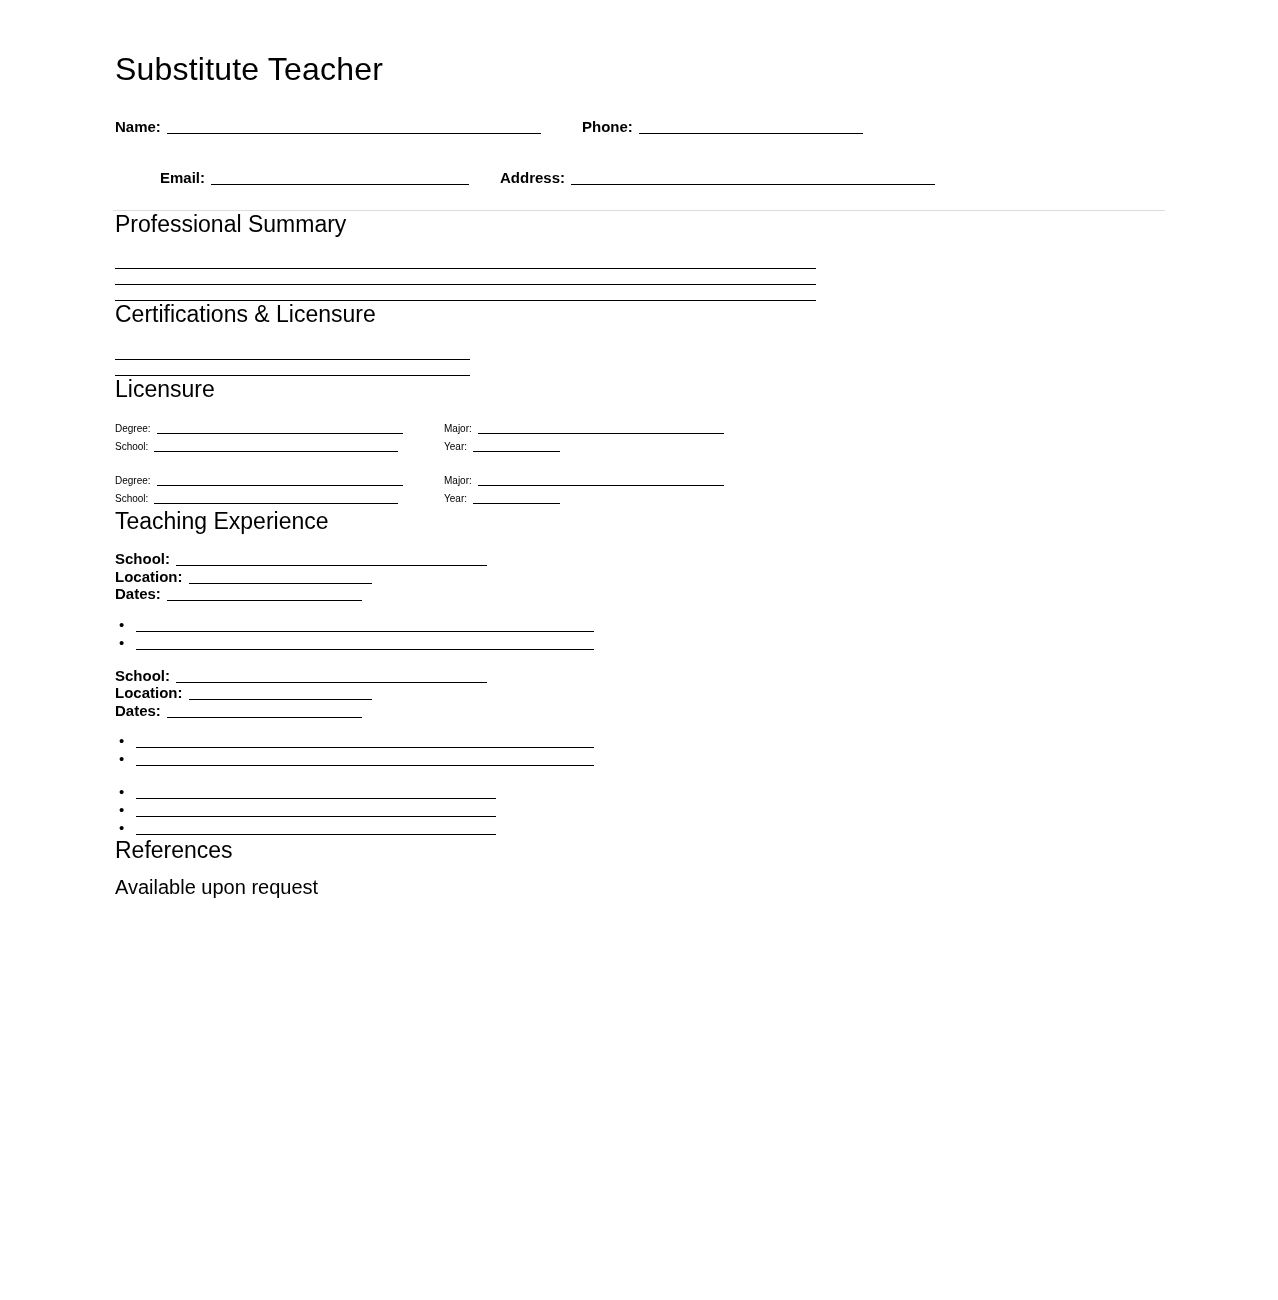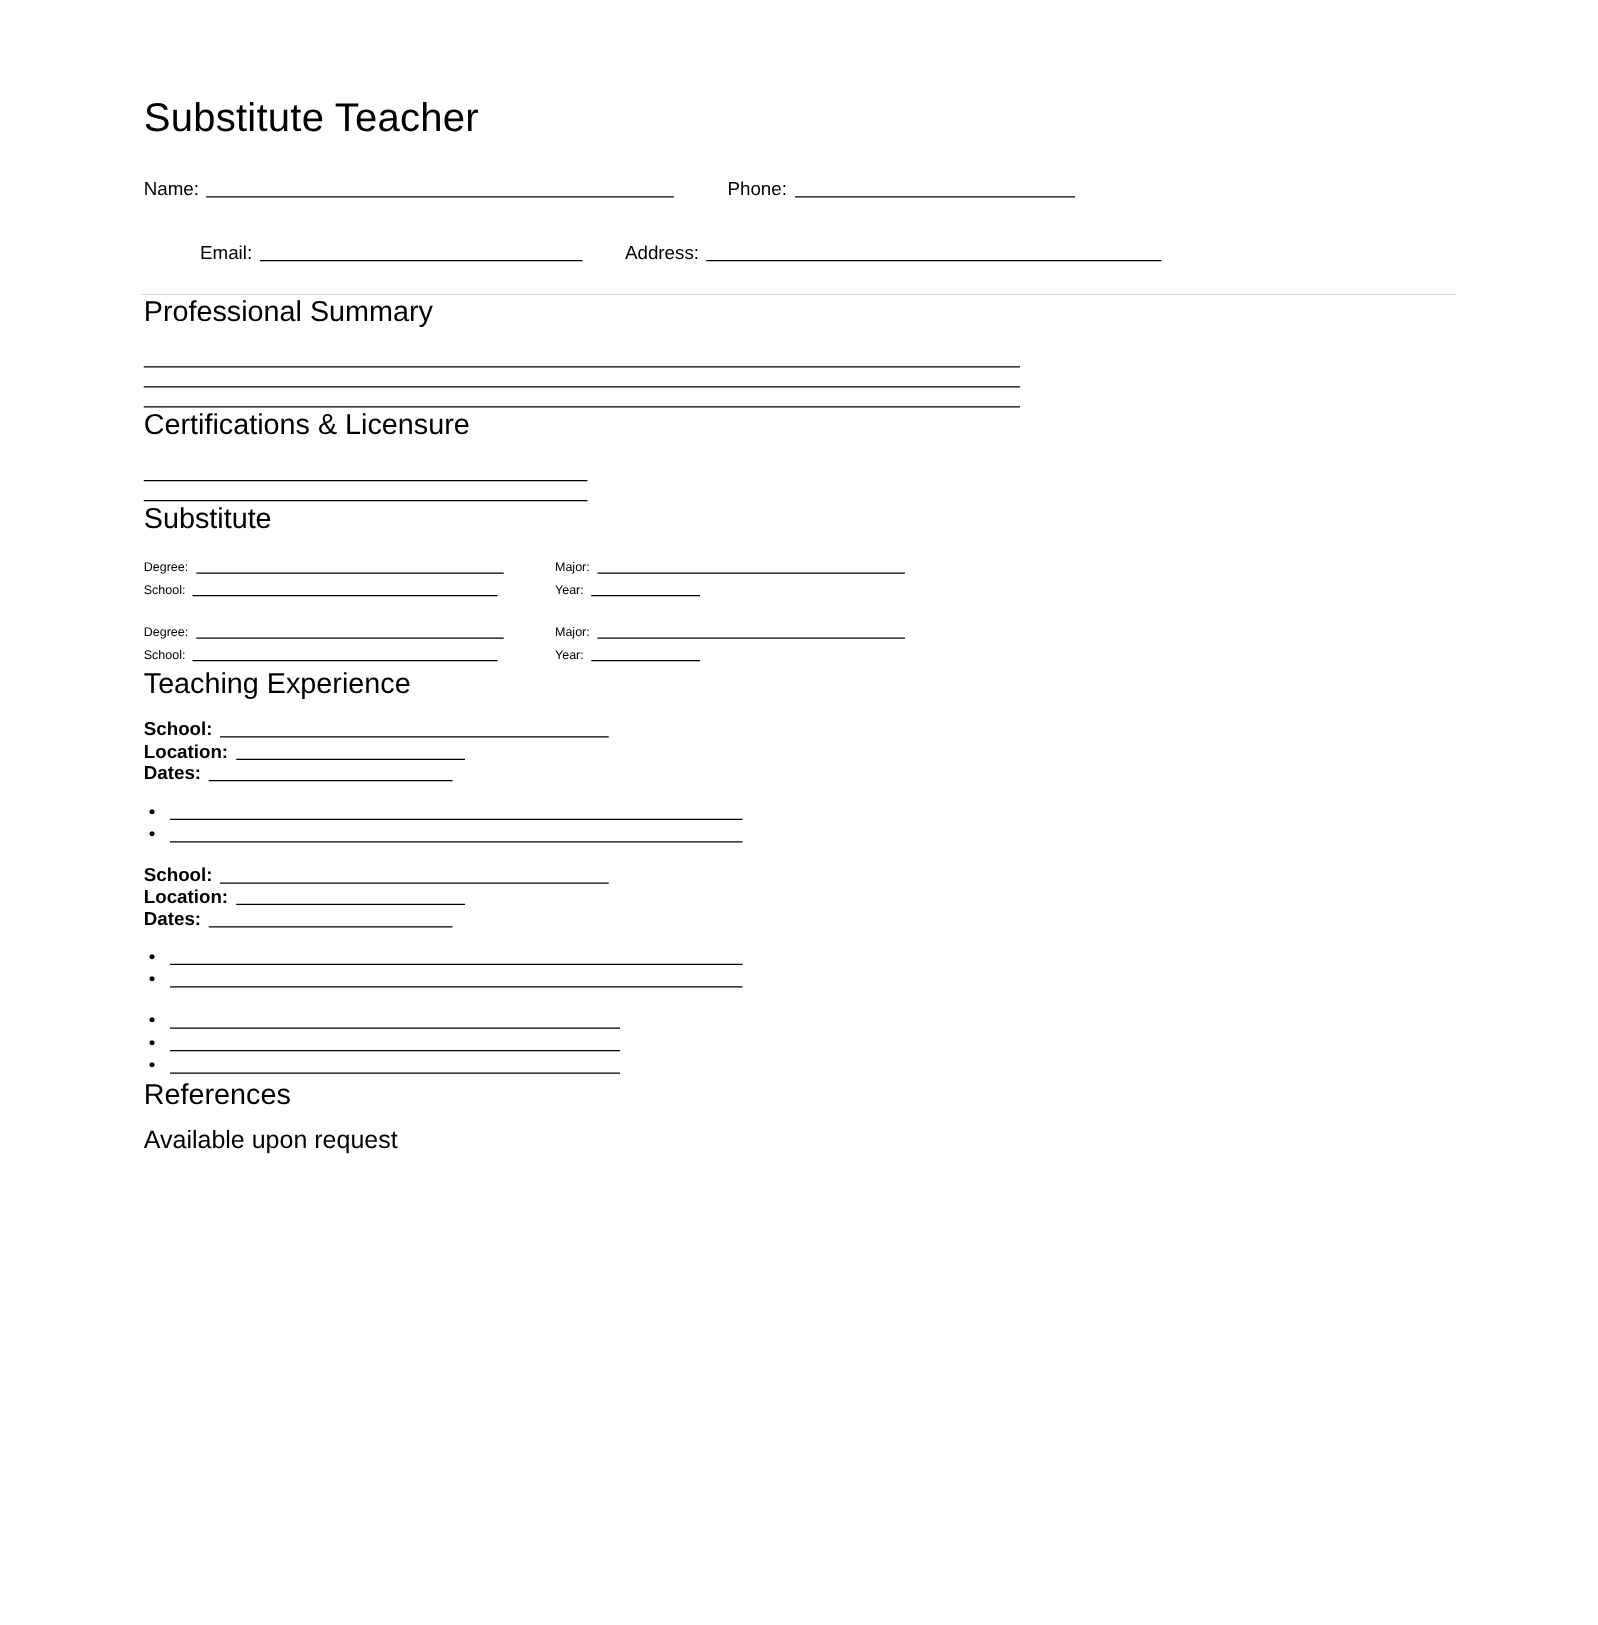--- a/index.html
+++ b/index.html
@@ -5,21 +5,21 @@
   * { box-sizing: border-box; }
   html, body {
     margin: 0; padding: 0;
     background: #ffffff;
     color: #000000;
     font-family: "Liberation Sans", "DejaVu Sans", sans-serif;
   }
   .page {
     width: 1104px;
     min-height: 1300px;
-    padding: 76px 110px 60px 115px;
+    padding: 51px 110px 60px 115px;
   }
   h1.doc-title {
     margin: 0;
     font-size: 32px;
     font-weight: 400;
     line-height: 1.15;
     letter-spacing: 0.2px;
   }
   h2.section-heading {
     margin: 0;
@@ -32,20 +32,21 @@
   .mt-edu-h       { margin-top: 34px; }
   .mt-exp-h       { margin-top: 30px; }
   .mt-skills-h    { margin-top: 26px; }
   .mt-refs-h      { margin-top: 28px; }
 
   .contact-row {
     display: flex;
     align-items: baseline;
     font-size: 15px;
     line-height: 16px;
+    font-weight: bold;
   }
   .contact-row.row-1 { margin-top: 31px; }
   .contact-row.row-2 { margin-top: 35px; }
   .field { display: flex; align-items: baseline; white-space: nowrap; }
   .field .label { margin-right: 6px; }
   .cell-name  { width: 467px; }
   .cell-email { width: 340px; margin-left: 45px; }
 
   .fill-line {
     display: inline-block;
@@ -148,21 +149,21 @@
     <div class="rule-line rule-summary"></div>
     <div class="rule-line rule-summary"></div>
   </div>
 
   <h2 class="section-heading mt-cert-h">Certifications &amp; Licensure</h2>
   <div class="ruled">
     <div class="rule-line rule-cert"></div>
     <div class="rule-line rule-cert"></div>
   </div>
 
-  <h2 class="section-heading mt-edu-h">Substitute</h2>
+  <h2 class="section-heading mt-edu-h">Licensure</h2>
 
   <div class="edu-block">
     <div class="edu-row">
       <div class="edu-cell edu-cell-left">
         <span class="label">Degree:</span>
         <span class="fill-line w-deg"></span>
       </div>
       <div class="edu-cell">
         <span class="label">Major:</span>
         <span class="fill-line w-major"></span>

